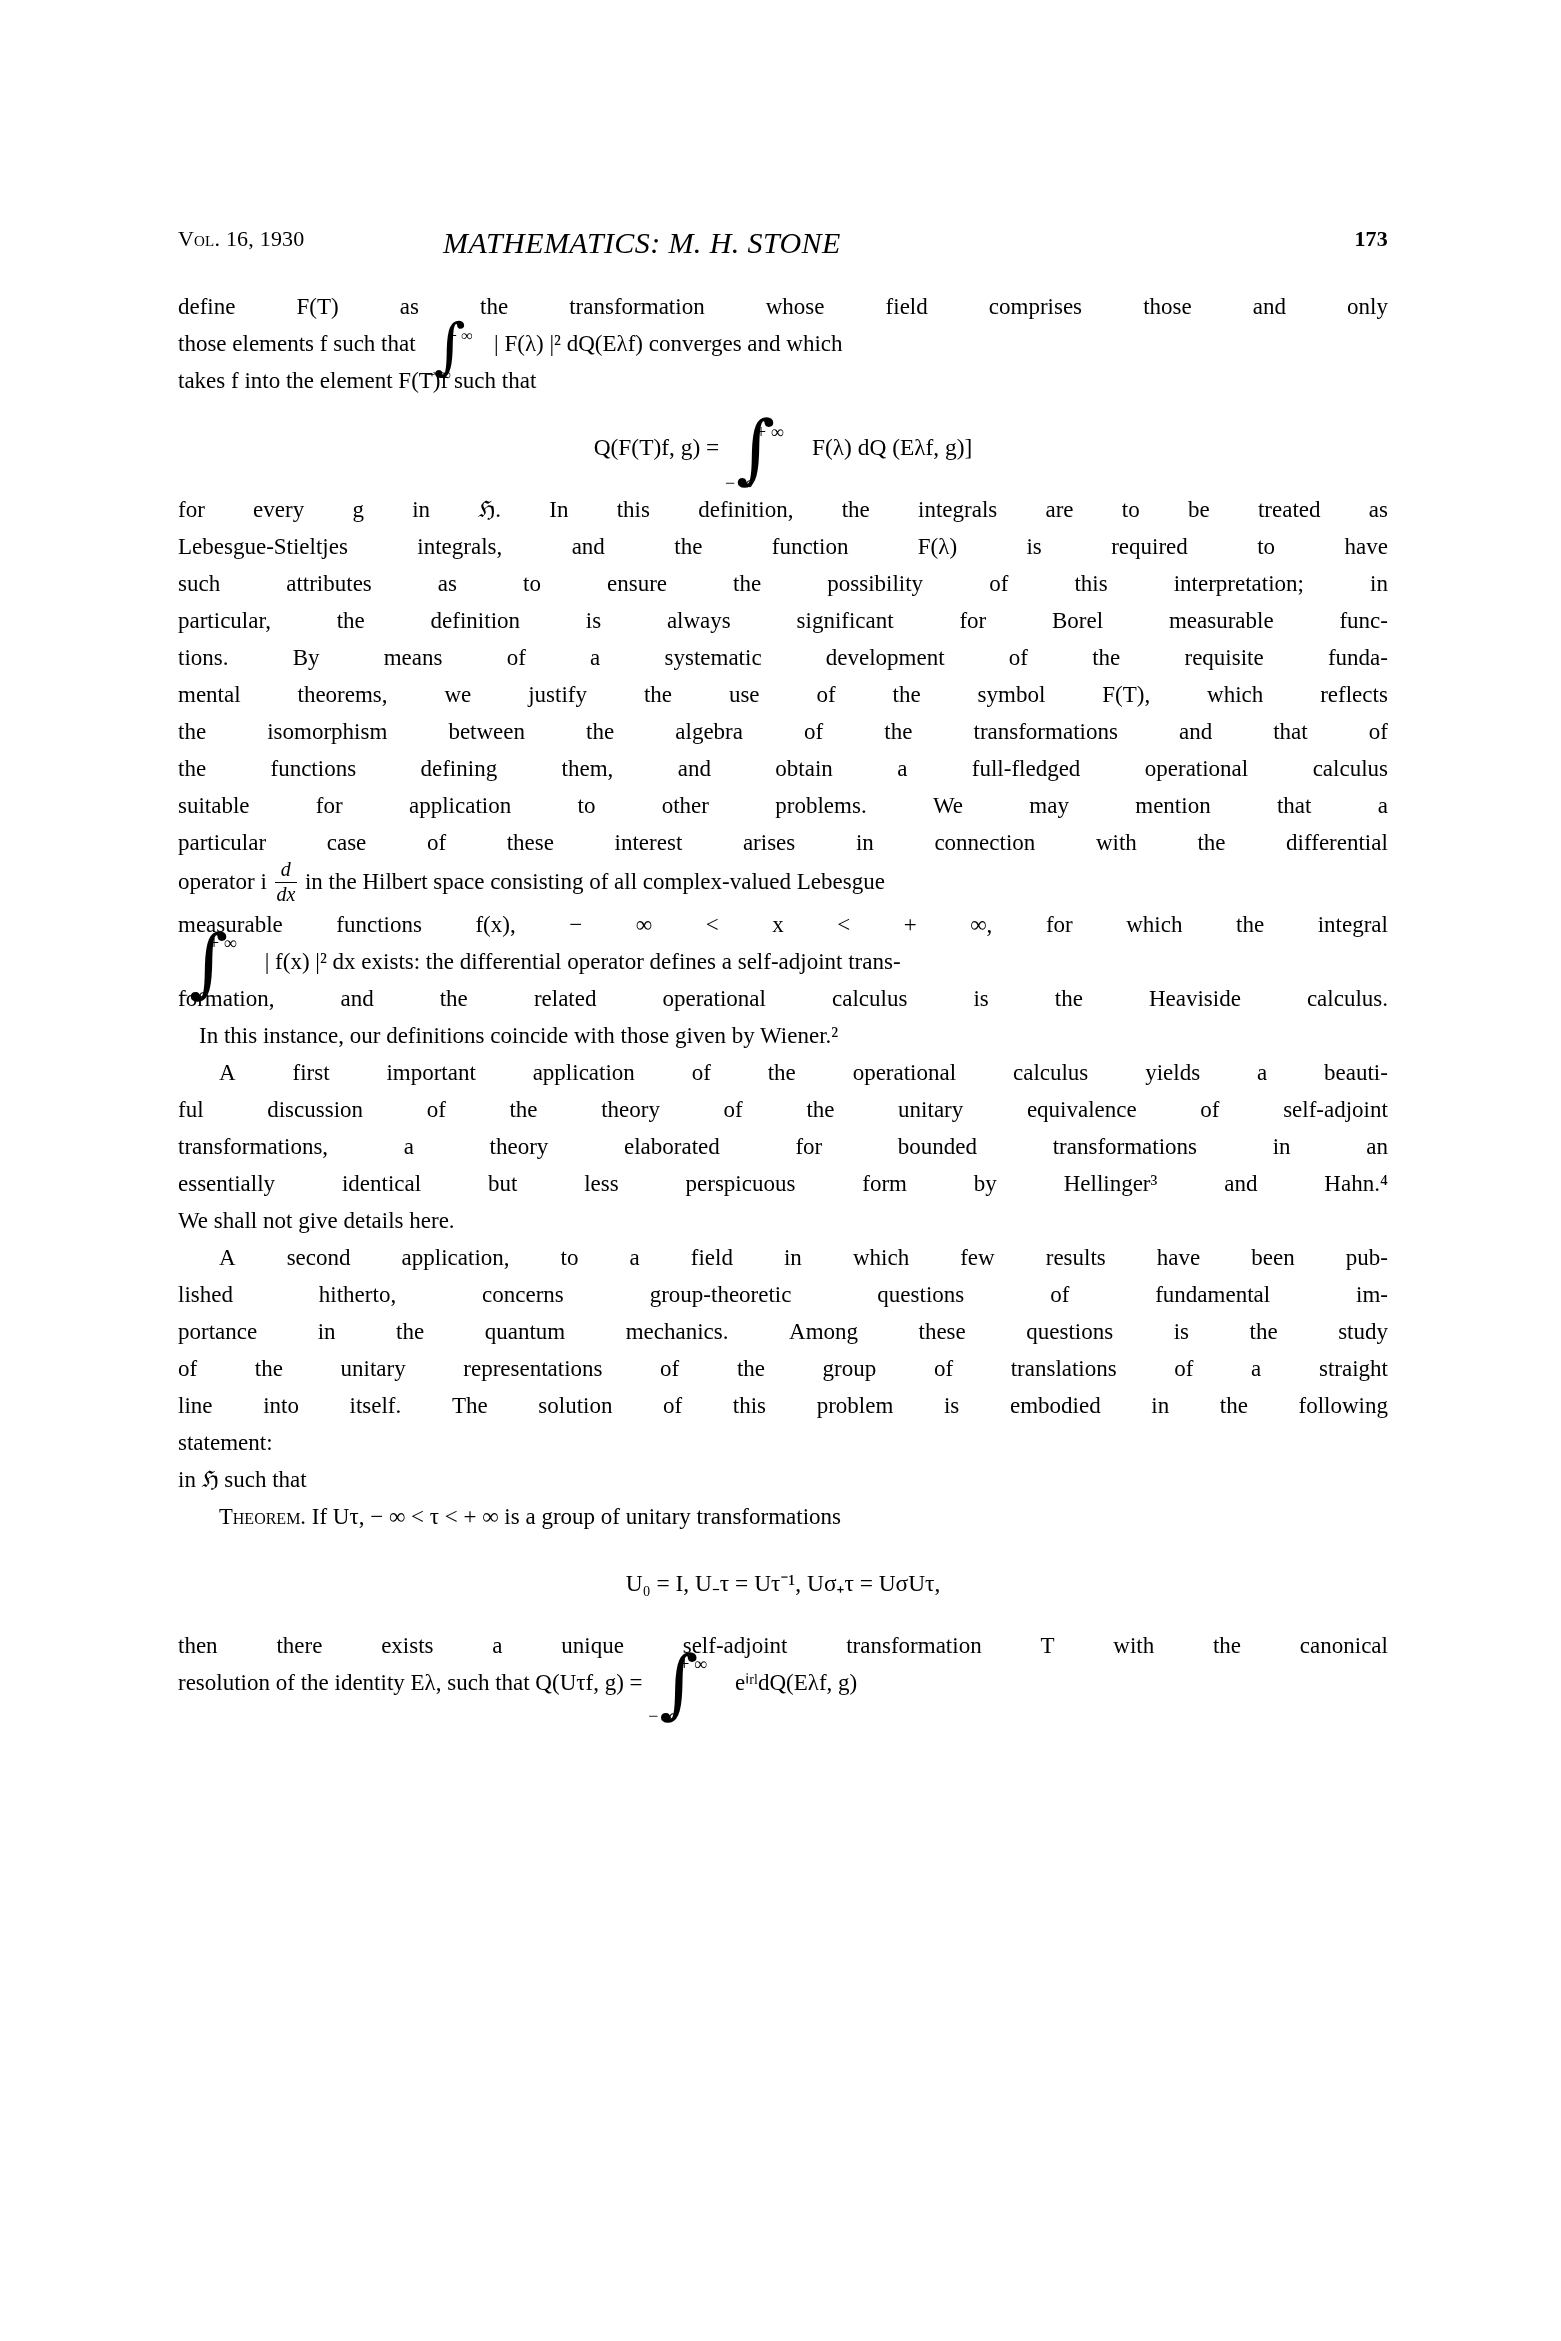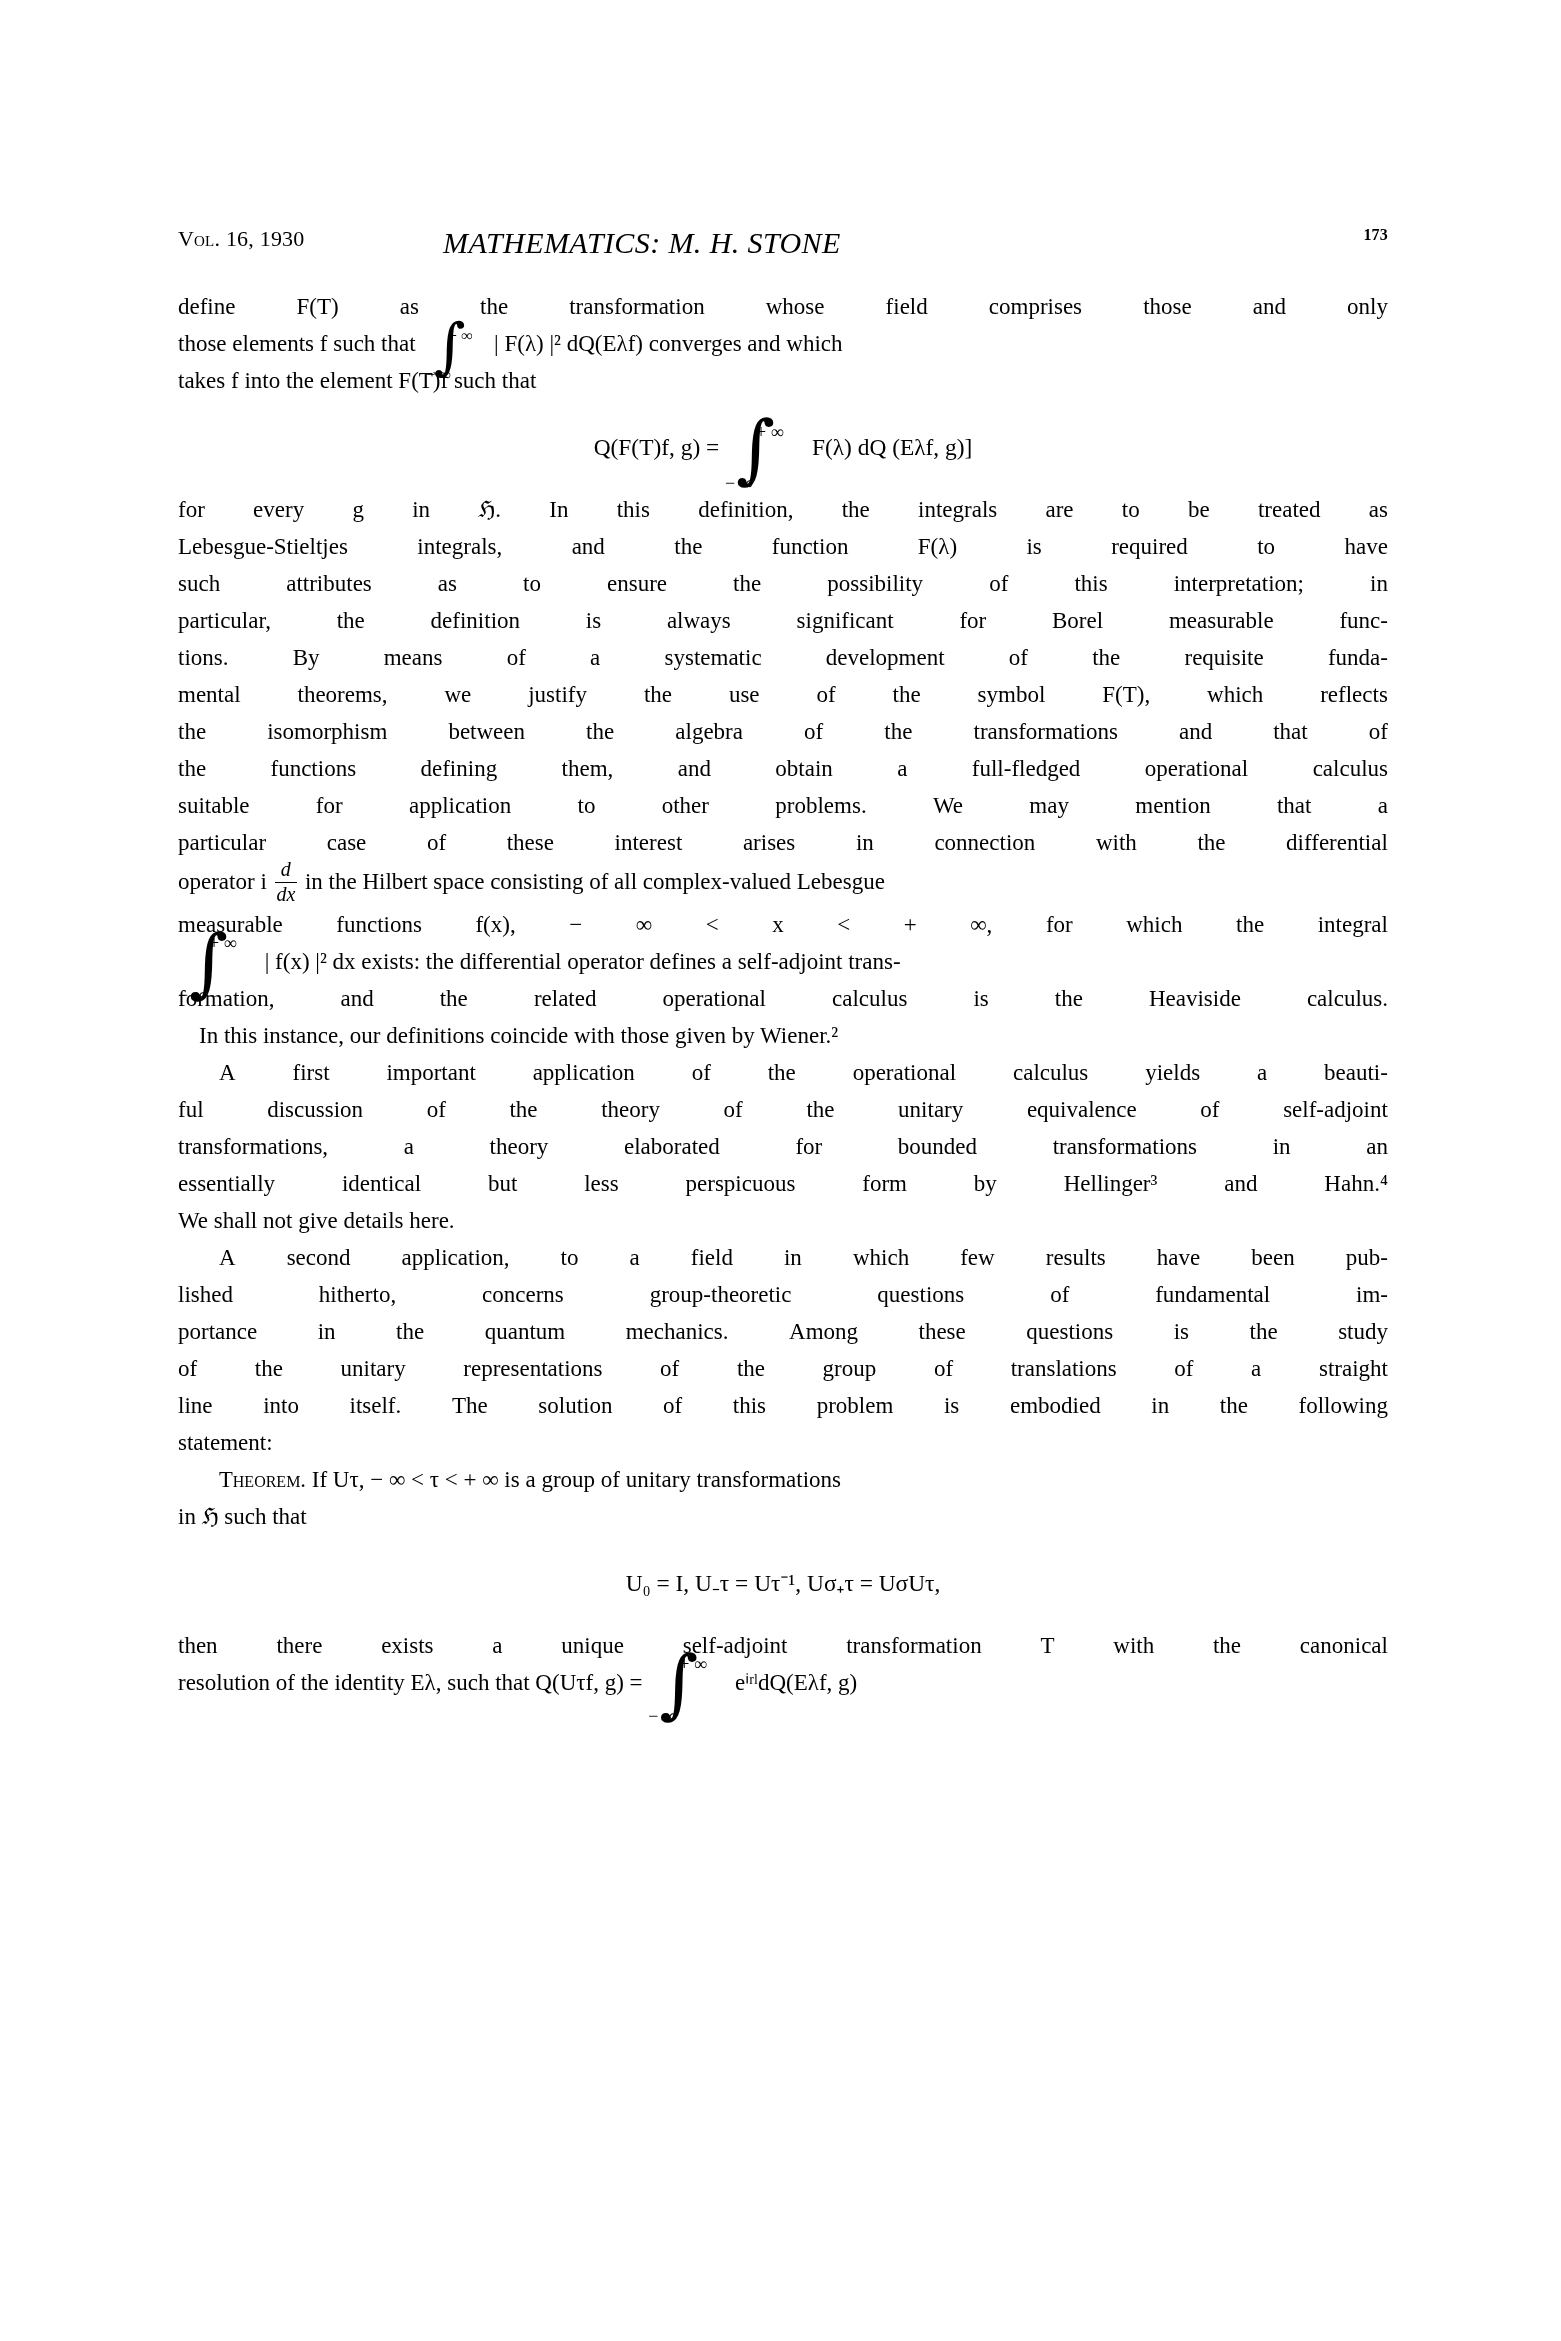--- a/index.html
+++ b/index.html
@@ -51,21 +51,21 @@
     font-style: italic;
     font-size: 30px;
     white-space: nowrap;
     letter-spacing: 0.4px;
   }
   .runhead .pageno {
     position: absolute;
     right: 0;
     top: 0;
     font-weight: bold;
-    font-size: 16px;
+    font-size: 22px;
   }
   
   .para {
     font-size: 23px;
     line-height: 37px;
     text-align: justify;
     margin: 0;
   }
   .para.indent {
     text-indent: 41px;
@@ -530,25 +530,25 @@
           <span>is</span>
           <span>embodied</span>
           <span>in</span>
           <span>the</span>
           <span>following</span>
         </span>
       <span class="line just noj" style="display: block;">statement:</span>
     </div>
 
     <div class="para">
+      <span class="line">in ℌ such that</span>
       <span class="line">
         <span style="display:inline-block;width:41px"></span><span class="thm-lead">Theorem.</span>
         <span>If Uτ, − ∞ &lt; τ &lt; + ∞ is a group of unitary transformations</span>
       </span>
-      <span class="line">in ℌ such that</span>
     </div>
 
     <div class="display">
       <span>U₀ = I,    U₋τ = Uτ⁻¹,    Uσ₊τ = UσUτ,</span>
     </div>
 
     <div class="para">
       <span class="line just">
           <span>then</span>
           <span>there</span>

